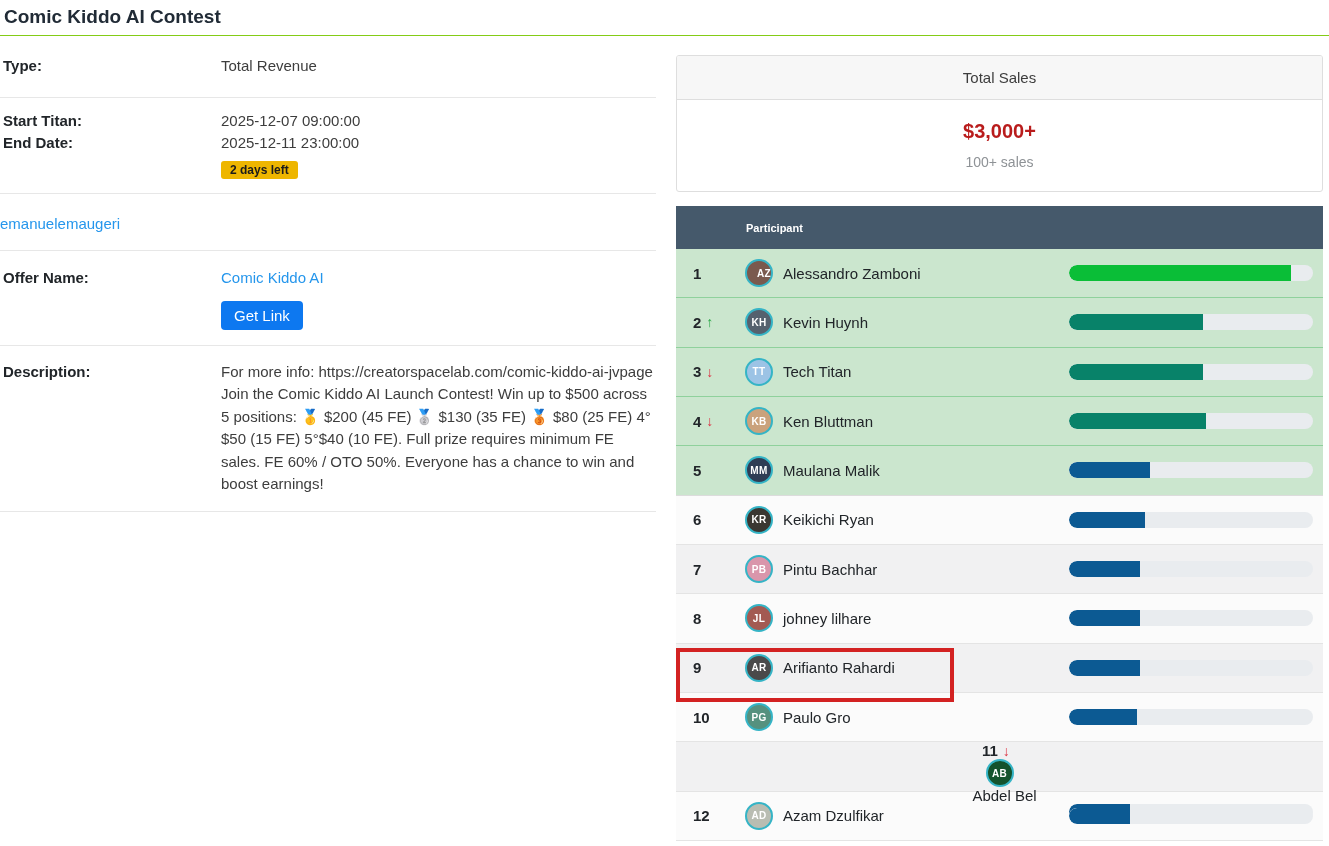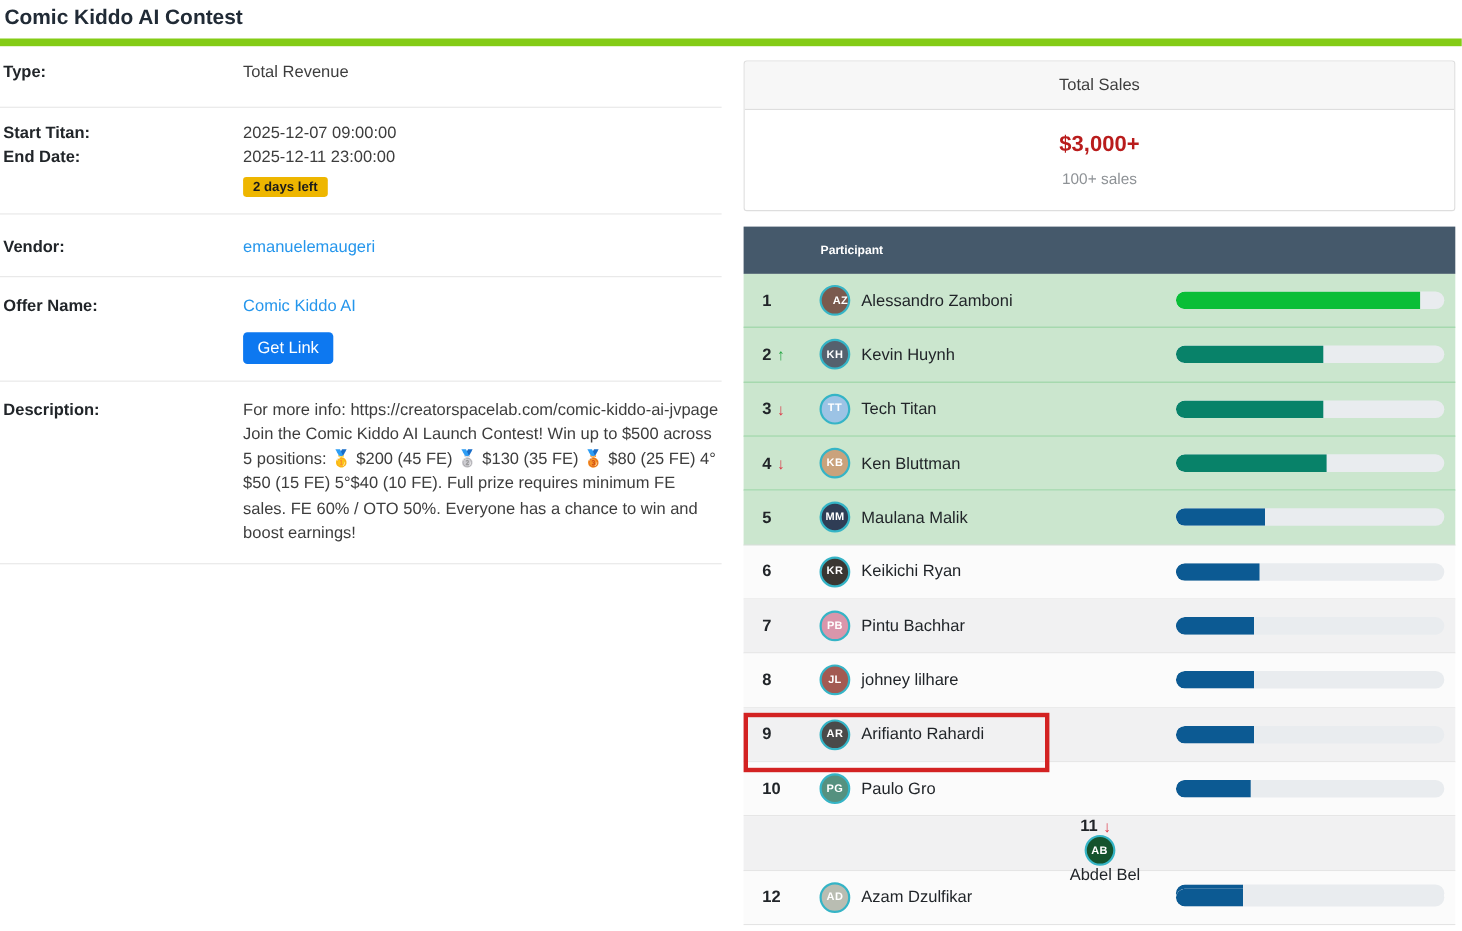--- a/index.html
+++ b/index.html
@@ -1,20 +1,20 @@
 <!DOCTYPE html>
 <html><head>
 <meta charset="utf-8">
 <style>
   html,body{margin:0;padding:0;background:#fff;}
   .page{position:relative;width:1329px;height:846px;background:#ffffff;overflow:hidden;
         font-family:"Liberation Sans",sans-serif;color:#212529;}
 
   
-  .title-bar{border-bottom:7px solid #84cc16;padding:6px 4px 7px 4px;}
+  .title-bar{border-bottom:1px solid #84cc16;padding:6px 4px 7px 4px;}
   .title-bar h1{margin:0;font-size:19px;font-weight:700;color:#212b36;}
 
   
   .left-col{position:absolute;left:0;top:33px;width:656px;}
   .dsec{border-bottom:1px solid #e7e7e7;}
   .dline{display:flex;line-height:22px;font-size:15px;}
   .dline .lbl{width:218px;padding-left:3px;font-weight:700;color:#212529;flex:none;}
   .dline .val{flex:1;color:#3d3d3d;}
   .sec-type{padding:22px 0 20px;}
   .sec-dates{padding:12px 0 13px;}
@@ -88,21 +88,20 @@
       <div class="dline">
         <div class="lbl"></div>
         <div class="val">
           <span class="badge-days">2 days left</span>
         </div>
       </div>
     </div>
 
     <div class="dsec sec-vendor">
       <div class="dline">
-        <div class="lbl">Vendor:</div>
         <div class="val">
           <a class="link">emanuelemaugeri</a>
         </div>
       </div>
     </div>
 
     <div class="dsec sec-offer">
       <div class="dline">
         <div class="lbl">Offer Name:</div>
         <div class="val">

